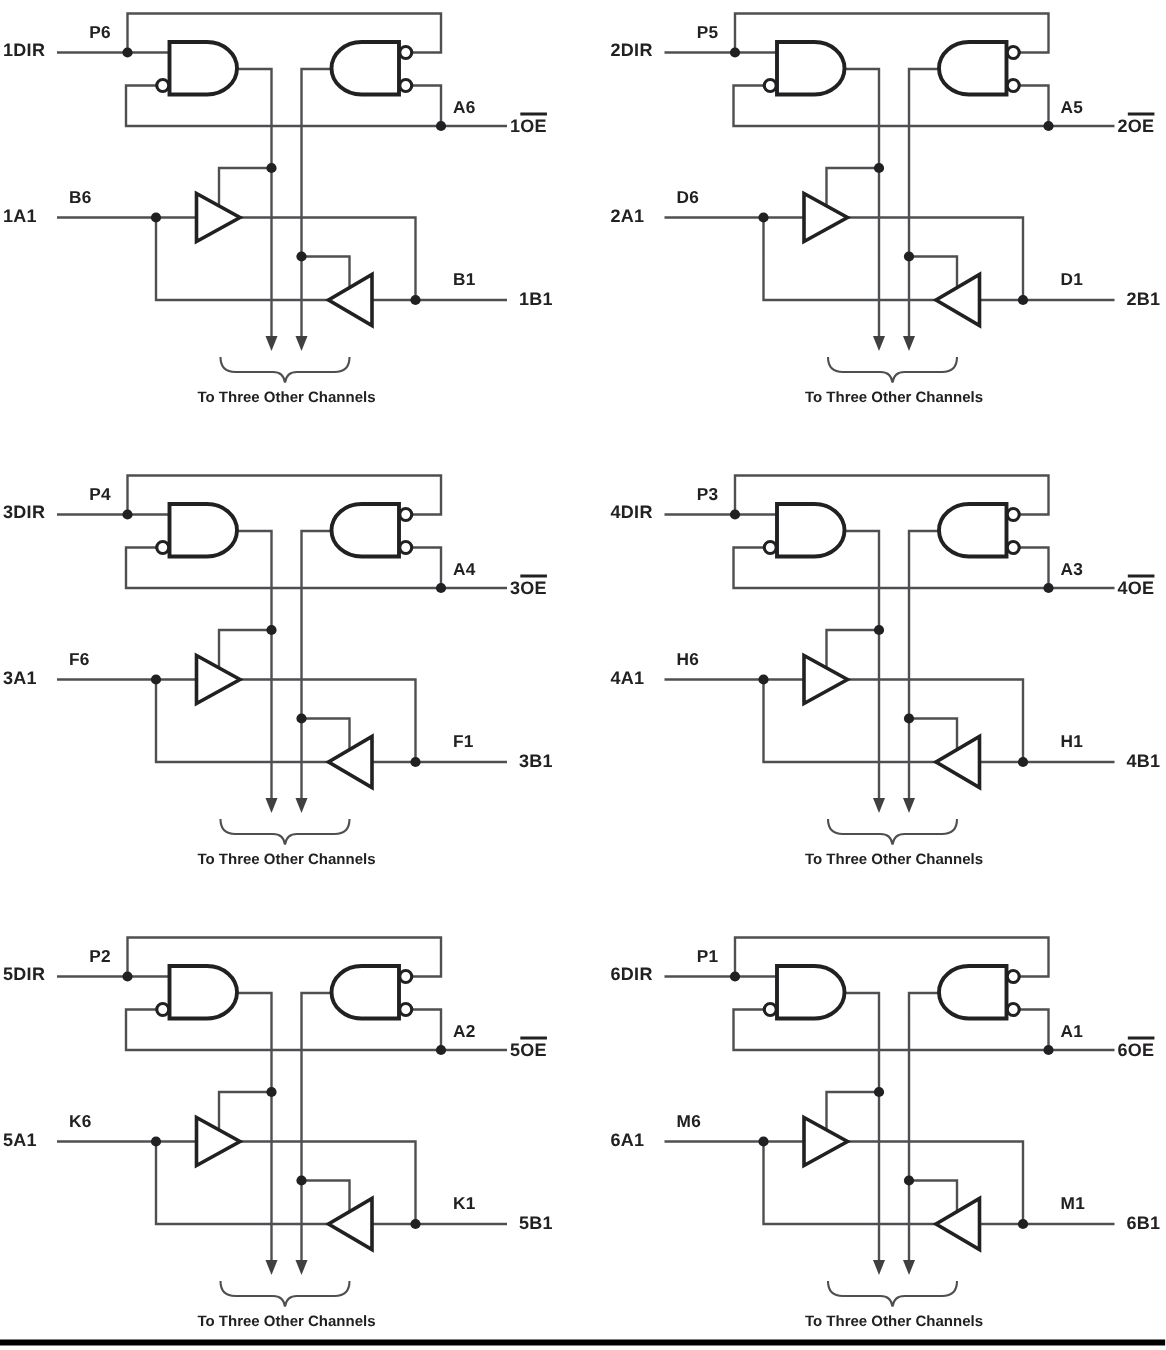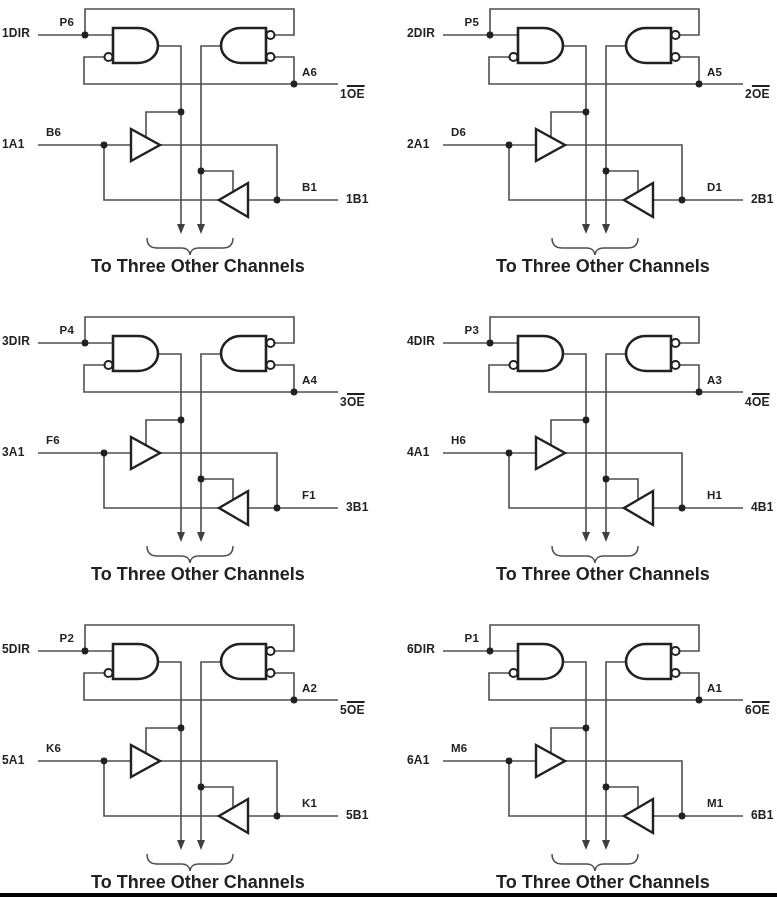--- a/index.html
+++ b/index.html
@@ -15,28 +15,28 @@
   .block svg{position:absolute;left:0;top:0;}
   .c0{left:1px;}  .c1{left:406px;}
   .r0{top:0px;}   .r1{top:308px;}  .r2{top:616px;}
 
   .lbl{position:absolute;white-space:nowrap;}
   .port{font-weight:bold;font-size:12px;line-height:13px;letter-spacing:.2px;}
   .pin{font-weight:bold;font-size:11.5px;line-height:12px;letter-spacing:.2px;}
   .dir{left:1px;top:27px;width:35px;text-align:left;}
   .dirpin{left:45px;top:16px;width:28px;text-align:right;}
   .oepin{left:301px;top:66px;width:32px;text-align:left;}
-  .oe{left:339px;top:88px;}
+  .oe{left:339px;top:78px;}
   .a{left:1px;top:138px;width:35px;text-align:left;}
   .apin{left:45px;top:126px;width:28px;text-align:left;}
   .bpin{left:301px;top:181px;width:32px;text-align:left;}
   .b{left:345px;top:193px;}
   .ovl{text-decoration:overline;text-decoration-thickness:1.5px;}
   .caption{left:90px;top:259px;width:200px;text-align:center;
-           font-weight:bold;font-size:18px;line-height:14px;}
+           font-weight:bold;font-size:10px;line-height:14px;}
 
   .footer-rule{position:absolute;left:0;top:893px;width:777px;height:4px;background:#000;}
 
   .wire{stroke:#4e4f52;stroke-width:1.6;fill:none;}
   .brace{stroke:#4e4f52;stroke-width:1.4;fill:none;}
   .gate{stroke:#212123;stroke-width:2.6;fill:#fff;}
   .bub{stroke:#212123;stroke-width:2.1;fill:#fff;}
   .tri{stroke:#212123;stroke-width:2.4;fill:#fff;stroke-linejoin:miter;}
   .dot{fill:#212123;}
   .arrow{fill:#3f4042;}

